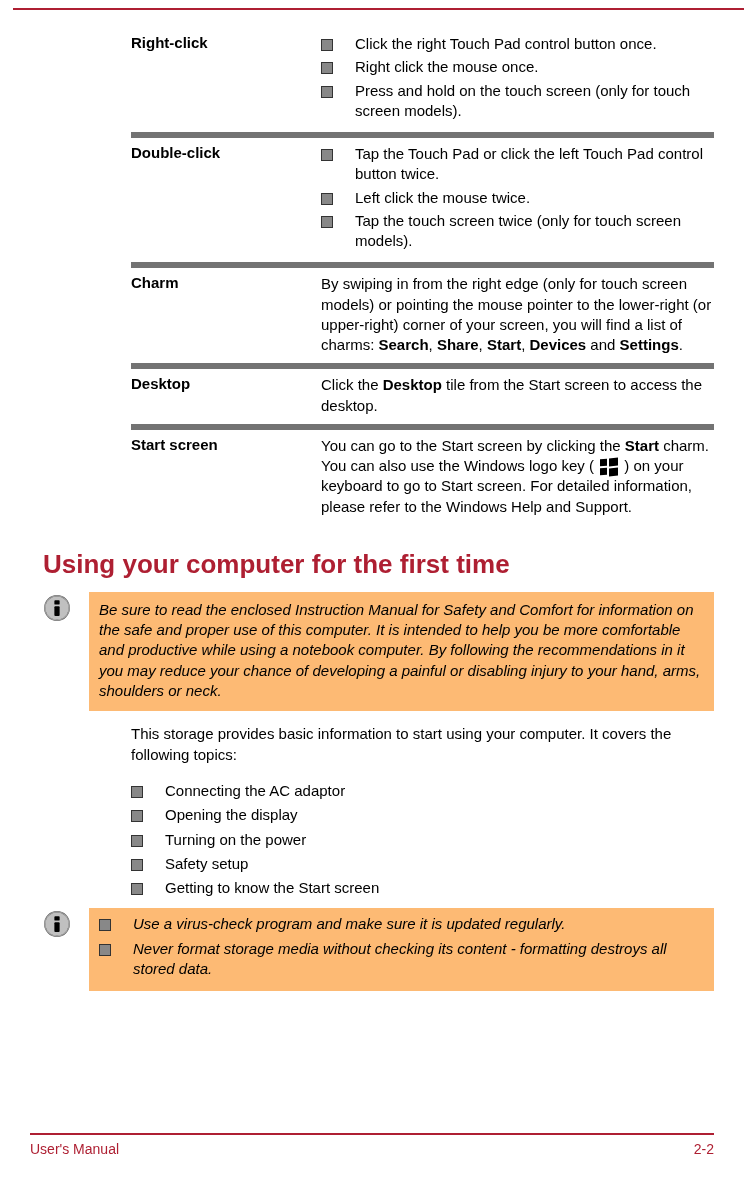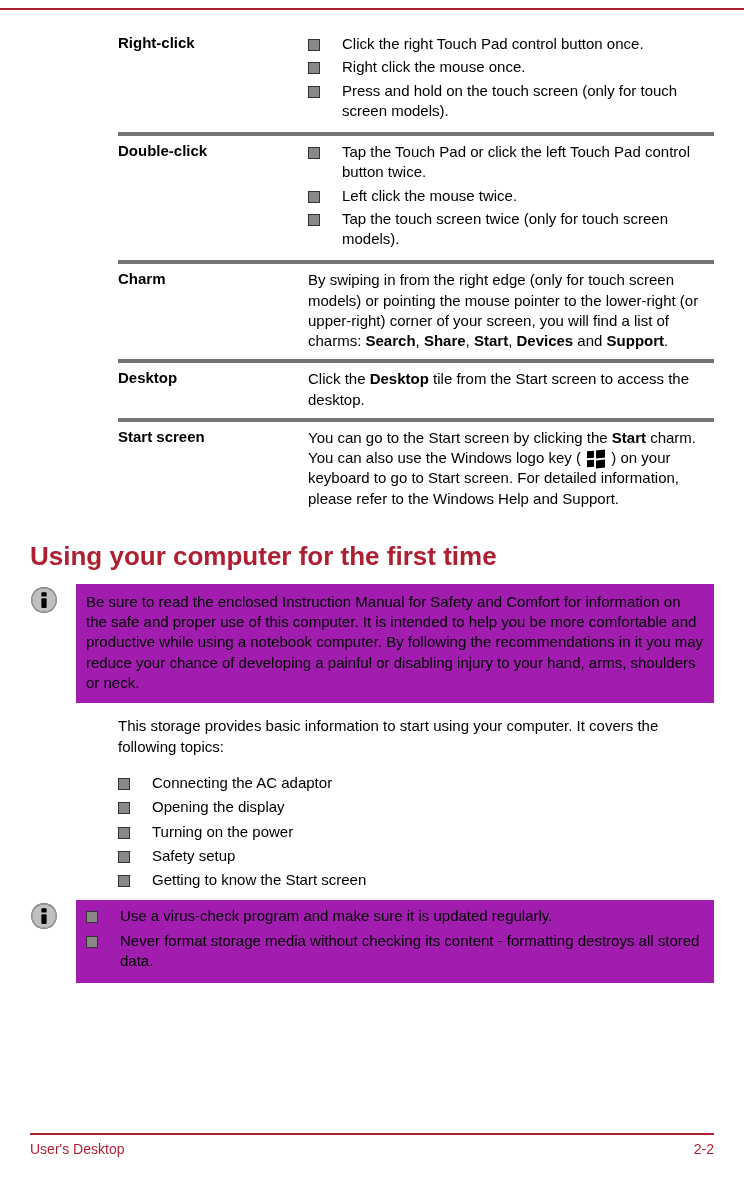--- a/index.html
+++ b/index.html
@@ -10,34 +10,34 @@
     body {
       font-family: Arial, Helvetica, sans-serif;
       width: 744px;
       height: 1179px;
       background: #fff;
       position: relative;
       font-size: 15px;
       color: #000;
     }
     .page {
-      padding: 8px 30px 0 30px;
+      padding: 8px 30px 0 43px;
     }
     .top-border {
       border-top: 2px solid #ae1f32;
       margin: 0 -30px 18px -30px;
     }
     table.def-table {
       width: 100%;
       border-collapse: collapse;
       margin-left: 88px;
       width: calc(100% - 88px);
     }
     table.def-table tr {
-      border-top: 4px solid #737373;
+      border-top: 6px solid #737373;
     }
     table.def-table tr:first-child {
       border-top: none;
     }
     table.def-table td {
       vertical-align: top;
       padding: 6px 0 8px 0;
     }
     table.def-table td.term {
       font-weight: bold;
@@ -103,22 +103,23 @@
       width: 28px;
       height: 28px;
       position: relative;
     }
     .info-circle svg {
       width: 28px;
       height: 28px;
     }
     .note-content {
       flex: 1;
-      background: #a21caf;
+      background: #fdba74;
       padding: 8px 10px 10px 10px;
+      font-style: italic;
       line-height: 1.35;
     }
     .body-text {
       margin-left: 88px;
       line-height: 1.4;
       margin-bottom: 6px;
     }
     .indent-bullets {
       margin-left: 88px;
       list-style: none;
@@ -200,21 +201,21 @@
           <td class="def">
             <ul class="bullet-list">
               <li>Tap the Touch Pad or click the left Touch Pad control button twice.</li>
               <li>Left click the mouse twice.</li>
               <li>Tap the touch screen twice (only for touch screen models).</li>
             </ul>
           </td>
         </tr>
         <tr>
           <td class="term">Charm</td>
-          <td class="def">By swiping in from the right edge (only for touch screen models) or pointing the mouse pointer to the lower-right (or upper-right) corner of your screen, you will find a list of charms: <b>Search</b>, <b>Share</b>, <b>Start</b>, <b>Devices</b> and <b>Support</b>.</td>
+          <td class="def">By swiping in from the right edge (only for touch screen models) or pointing the mouse pointer to the lower-right (or upper-right) corner of your screen, you will find a list of charms: <b>Search</b>, <b>Share</b>, <b>Start</b>, <b>Devices</b> and <b>Settings</b>.</td>
         </tr>
         <tr>
           <td class="term">Desktop</td>
           <td class="def">Click the <b>Desktop</b> tile from the Start screen to access the desktop.</td>
         </tr>
         <tr>
           <td class="term">Start screen</td>
           <td class="def"><span>You can go to the Start screen by clicking the <b>Start</b> charm. You can also use the Windows logo key ( </span><span class="win-key-icon"><span class="q1"></span><span class="q2"></span><span class="q3"></span><span class="q4"></span></span><span> ) on your keyboard to go to Start screen. For detailed information, please refer to the Windows Help and Support.</span></td>
         </tr>
       </tbody>
@@ -260,15 +261,15 @@
     <div class="note-content with-list">
       <ul id="note2-list">
           <li>Use a virus-check program and make sure it is updated regularly.</li>
           <li>Never format storage media without checking its content - formatting destroys all stored data.</li>
         </ul>
     </div>
   </div>
 </div>
 
 <div class="footer">
-  <span>User's Desktop</span>
+  <span>User's Manual</span>
   <span>2-2</span>
 </div>
 
 </body></html>

